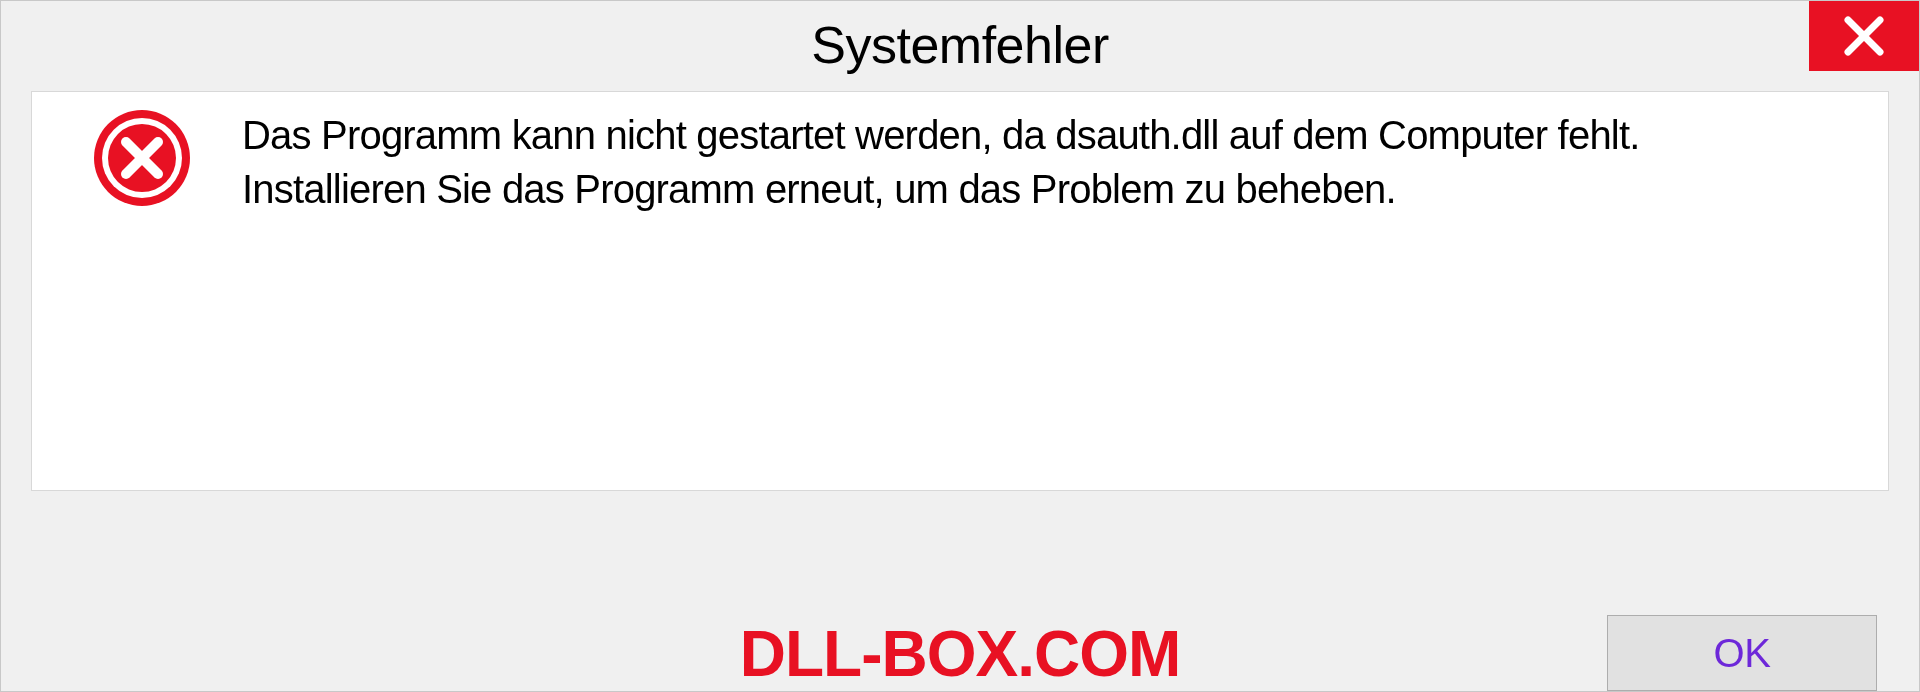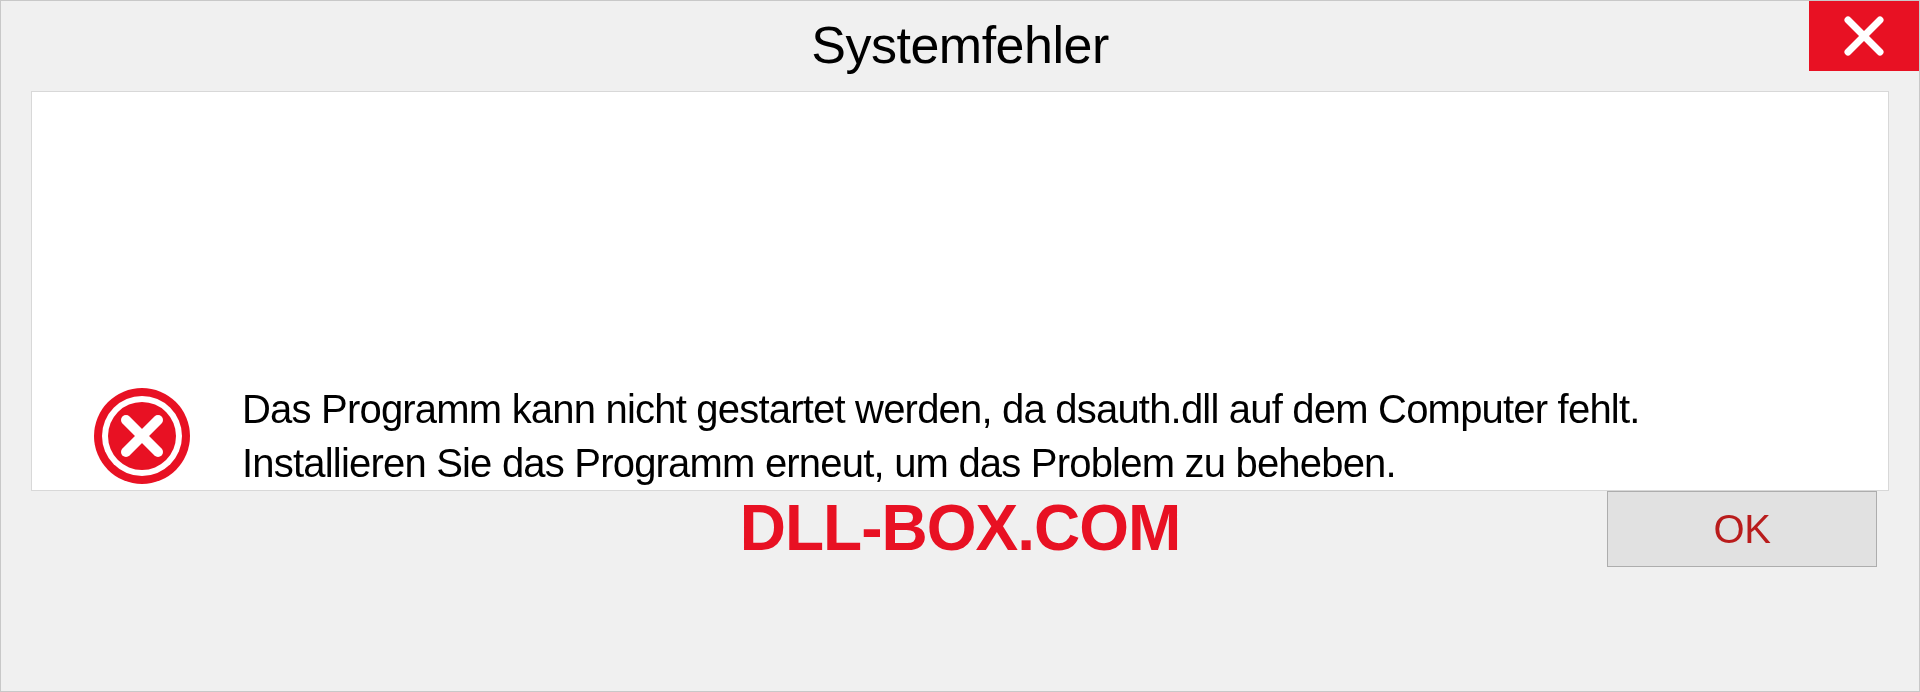--- a/index.html
+++ b/index.html
@@ -54,22 +54,22 @@
       width: 44px;
       height: 44px;
     }
     .content-panel {
       margin: 0 30px 0 30px;
       background: #ffffff;
       border: 1px solid #d8d8d8;
       flex: 0 0 auto;
       height: 400px;
       display: flex;
-      align-items: flex-end;
-      padding: 0 40px;
+      align-items: flex-start;
+      padding: 16px 40px;
     }
     .error-icon {
       flex: 0 0 auto;
       margin-right: 50px;
       margin-left: 20px;
     }
     .error-icon svg {
       width: 100px;
       height: 100px;
     }
@@ -77,21 +77,21 @@
       font-size: 40px;
       line-height: 1.35;
       color: #000;
       font-weight: 400;
       letter-spacing: -0.8px;
       padding-right: 30px;
     }
     .footer {
       flex: 1;
       display: flex;
-      align-items: flex-start;
+      align-items: flex-end;
       justify-content: flex-end;
       padding: 0 42px 0 16px;
       position: relative;
     }
     .watermark {
       position: absolute;
       left: 50%;
       transform: translateX(-50%);
       font-size: 64px;
       font-weight: 800;
@@ -99,21 +99,21 @@
       letter-spacing: -1px;
       font-family: Arial, sans-serif;
     }
     .ok-button {
       width: 270px;
       height: 76px;
       background: #e1e1e1;
       border: 1px solid #adadad;
       font-size: 40px;
       font-weight: 400;
-      color: #b91c1c;
+      color: #6d28d9;
       cursor: pointer;
       font-family: inherit;
       letter-spacing: -0.5px;
     }
   </style>
 </head>
 <body>
 
 <div class="dialog">
 

